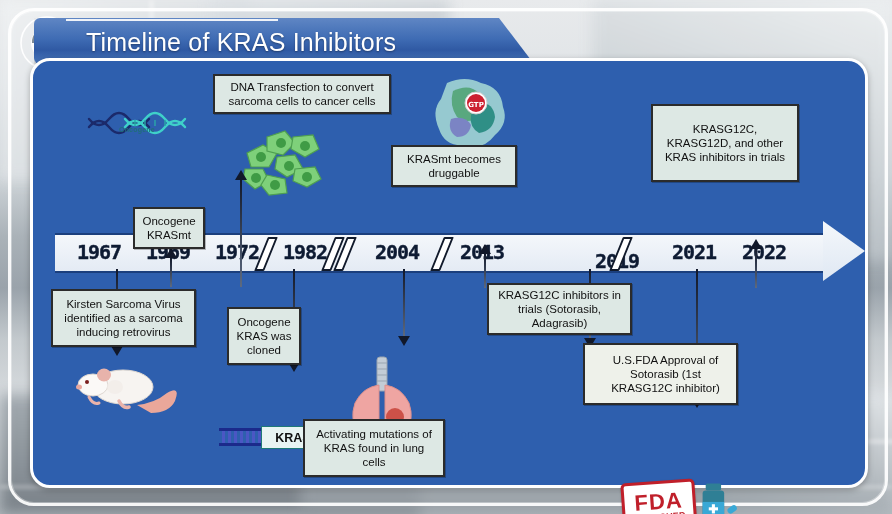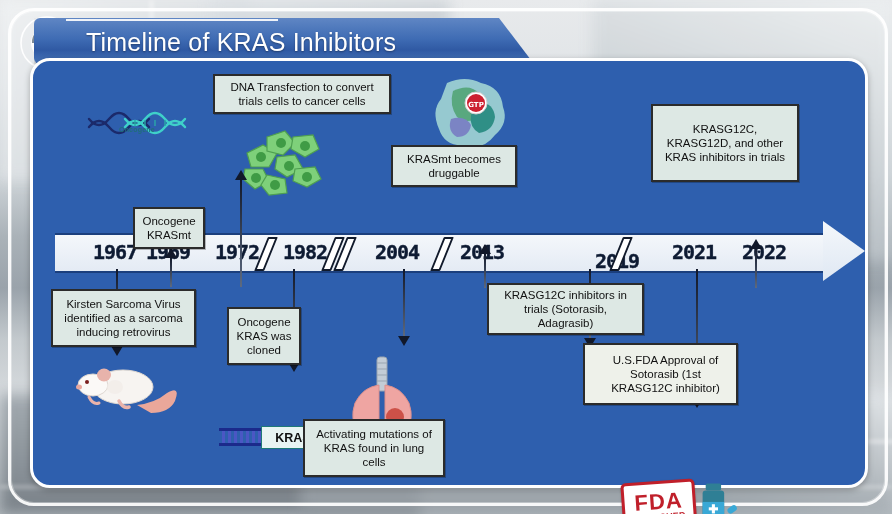--- a/index.html
+++ b/index.html
@@ -260,21 +260,21 @@
       <rect x="14" y="31" width="12" height="4" fill="#ffffff"></rect>
       <rect x="38" y="30" width="13" height="8" rx="4" fill="#39a8d6" transform="rotate(-35 44 34)"></rect>
       <ellipse cx="44" cy="48" rx="7" ry="5" fill="#39a8d6"></ellipse>
       <path d="M38 48 a7 5 0 0 1 12 -3" fill="#2f7f95" opacity=".5"></path>
     </svg>
 
     <div class="axis-head-edge"></div>
     <div class="axis"></div>
     <div class="axis-head"></div>
 
-    <div class="year" style="left:60px;text-align:right;">1967</div>
+    <div class="year" style="left:44px;text-align:right;">1967</div>
     <div class="year" style="left:113px;">1969</div>
     <div class="year" style="left:182px;">1972</div>
     <div class="year" style="left:250px;">1982</div>
     <div class="year" style="left:342px;">2004</div>
     <div class="year" style="left:427px;">2013</div>
     <div class="year" style="left:562px;margin-top:9px;">2019</div>
     <div class="year" style="left:639px;">2021</div>
     <div class="year" style="left:709px;">2022</div>
 
     <div class="brk" style="left:228px;"></div>
@@ -288,24 +288,24 @@
     <div class="arr arr-up" style="left:451px;top:192px;height:35px;"></div>
     <div class="arr arr-up" style="left:722px;top:187px;height:40px;"></div>
 
     <div class="arr arr-dn" style="left:83px;top:208px;height:78px;"></div>
     <div class="arr arr-dn" style="left:260px;top:208px;height:94px;"></div>
     <div class="arr arr-dn" style="left:370px;top:208px;height:68px;"></div>
     <div class="arr arr-dn" style="left:556px;top:208px;height:70px;"></div>
     <div class="arr arr-dn" style="left:663px;top:208px;height:130px;"></div>
 
     <div class="box" style="left:100px;top:146px;width:72px;height:42px;">Oncogene KRASmt</div>
-    <div class="box" style="left:180px;top:13px;width:178px;height:40px;">DNA Transfection to convert trials cells to cancer cells</div>
+    <div class="box" style="left:180px;top:13px;width:178px;height:40px;">DNA Transfection to convert sarcoma cells to cancer cells</div>
     <div class="box" style="left:358px;top:84px;width:126px;height:42px;">KRASmt becomes druggable</div>
     <div class="box" style="left:618px;top:43px;width:148px;height:78px;">KRASG12C, KRASG12D, and other KRAS inhibitors in trials</div>
 
     <div class="box" style="left:18px;top:228px;width:145px;height:58px;">Kirsten Sarcoma Virus identified as a sarcoma inducing retrovirus</div>
     <div class="box" style="left:194px;top:246px;width:74px;height:58px;">Oncogene KRAS was cloned</div>
     <div class="box" style="left:270px;top:358px;width:142px;height:58px;">Activating mutations of KRAS found in lung cells</div>
-    <div class="box" style="left:454px;top:222px;width:157px;height:52px;">KRASG12C inhibitors in trials (Sotorasib, Adagrasib)</div>
+    <div class="box" style="left:454px;top:222px;width:145px;height:52px;">KRASG12C inhibitors in trials (Sotorasib, Adagrasib)</div>
     <div class="box pale" style="left:550px;top:282px;width:155px;height:62px;">U.S.FDA Approval of Sotorasib (1st KRASG12C inhibitor)</div>
 
   </div>
 </div>
 
 </body></html>

